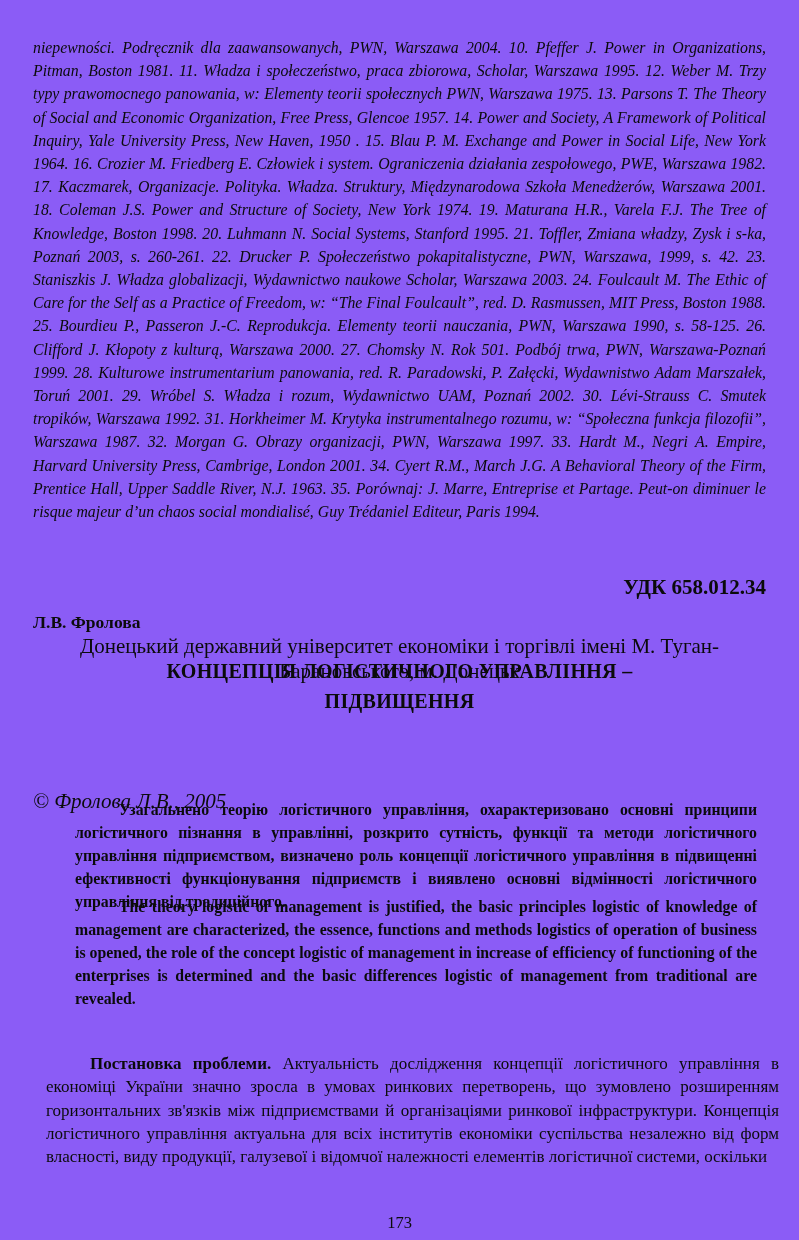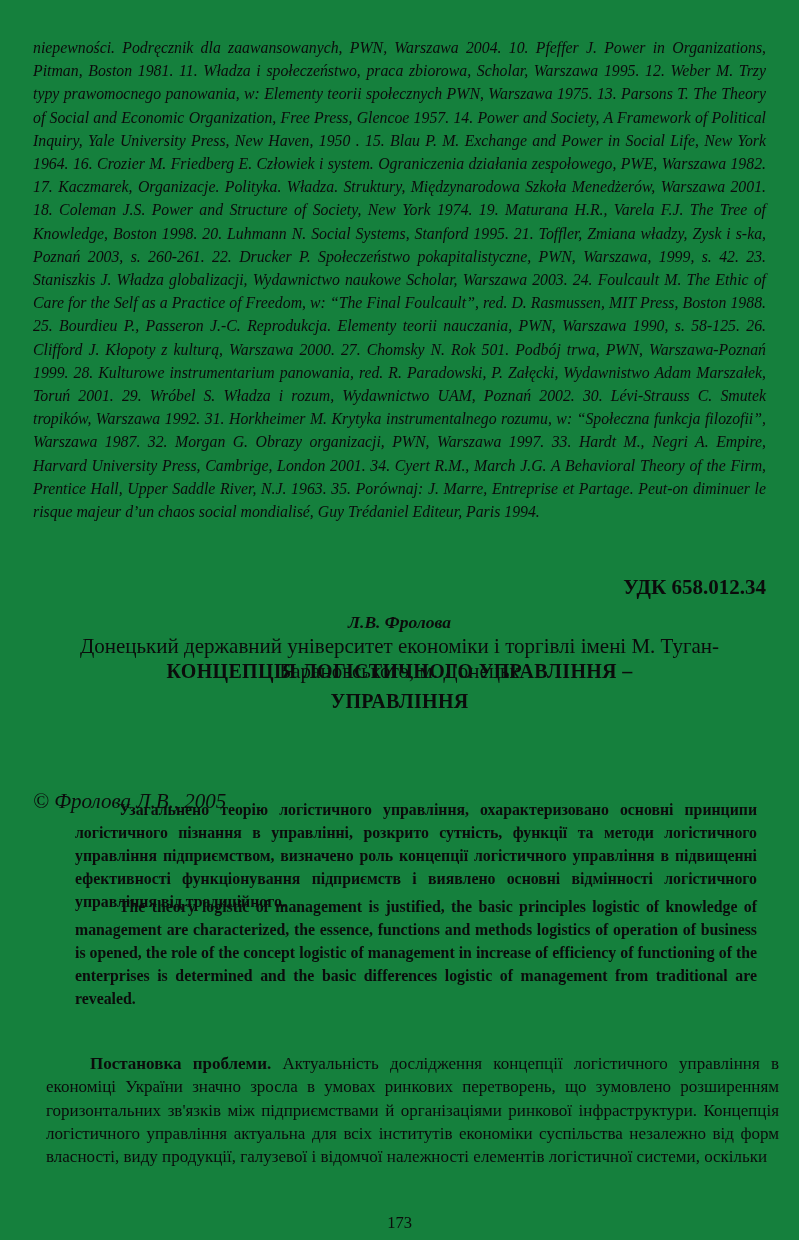--- a/index.html
+++ b/index.html
@@ -4,21 +4,21 @@
 <style>
   html, body {
     margin: 0;
     padding: 0;
     background: #ffffff;
   }
   .page {
     position: relative;
     width: 799px;
     height: 1240px;
-    background: #15803d;
+    background: #8b5cf6;
     font-family: "Liberation Serif", "DejaVu Serif", serif;
     color: #0b0b0b;
     overflow: hidden;
   }
   .bibliography {
     position: absolute;
     top: 36px;
     left: 33px;
     width: 733px;
     margin: 0;
@@ -34,24 +34,23 @@
     width: 733px;
     text-align: right;
     font-weight: bold;
     font-size: 21px;
   }
   .author {
     position: absolute;
     top: 612px;
     left: 33px;
     width: 733px;
-    text-align: center;
+    text-align: left;
     font-weight: bold;
     font-size: 17.5px;
-    font-style: italic;
   }
   .affiliation {
     position: absolute;
     top: 634px;
     left: 33px;
     width: 733px;
     text-align: center;
     font-size: 21px;
   }
   .title {
@@ -120,21 +119,21 @@
   <p class="bibliography">niepewności. Podręcznik dla zaawansowanych, PWN, Warszawa 2004. 10. Pfeffer J. Power in Organizations, Pitman, Boston 1981. 11. Władza i społeczeństwo, praca zbiorowa, Scholar, Warszawa 1995. 12. Weber M. Trzy typy prawomocnego panowania, w: Elementy teorii społecznych PWN, Warszawa 1975. 13. Parsons T. The Theory of Social and Economic Organization, Free Press, Glencoe 1957. 14. Power and Society, A Framework of Political Inquiry, Yale University Press, New Haven, 1950 . 15. Blau P. M. Exchange and Power in Social Life, New York 1964. 16. Crozier M. Friedberg E. Człowiek i system. Ograniczenia działania zespołowego, PWE, Warszawa 1982. 17. Kaczmarek, Organizacje. Polityka. Władza. Struktury, Międzynarodowa Szkoła Menedżerów, Warszawa 2001. 18. Coleman J.S. Power and Structure of Society, New York 1974. 19. Maturana H.R., Varela F.J. The Tree of Knowledge, Boston 1998. 20. Luhmann N. Social Systems, Stanford 1995. 21. Toffler, Zmiana władzy, Zysk i s-ka, Poznań 2003, s. 260-261. 22. Drucker P. Społeczeństwo pokapitalistyczne, PWN, Warszawa, 1999, s. 42. 23. Staniszkis J. Władza globalizacji, Wydawnictwo naukowe Scholar, Warszawa 2003. 24. Foulcault M. The Ethic of Care for the Self as a Practice of Freedom, w: “The Final Foulcault”, red. D. Rasmussen, MIT Press, Boston 1988. 25. Bourdieu P., Passeron J.-C. Reprodukcja. Elementy teorii nauczania, PWN, Warszawa 1990, s. 58-125. 26. Clifford J. Kłopoty z kulturą, Warszawa 2000. 27. Chomsky N. Rok 501. Podbój trwa, PWN, Warszawa-Poznań 1999. 28. Kulturowe instrumentarium panowania, red. R. Paradowski, P. Załęcki, Wydawnistwo Adam Marszałek, Toruń 2001. 29. Wróbel S. Władza i rozum, Wydawnictwo UAM, Poznań 2002. 30. Lévi-Strauss C. Smutek tropików, Warszawa 1992. 31. Horkheimer M. Krytyka instrumentalnego rozumu, w: “Społeczna funkcja filozofii”, Warszawa 1987. 32. Morgan G. Obrazy organizacji, PWN, Warszawa 1997. 33. Hardt M., Negri A. Empire, Harvard University Press, Cambrige, London 2001. 34. Cyert R.M., March J.G. A Behavioral Theory of the Firm, Prentice Hall, Upper Saddle River, N.J. 1963. 35. Porównaj: J. Marre, Entreprise et Partage. Peut-on diminuer le risque majeur d’un chaos social mondialisé, Guy Trédaniel Editeur, Paris 1994.</p>
 
   <div class="udk">УДК 658.012.34</div>
 
   <div class="author">Л.В. Фролова</div>
 
   <div class="affiliation">Донецький державний університет економіки і торгівлі імені М. Туган-Барановського, м. Донецьк</div>
 
   <h1 class="title">
     <span class="title-line">КОНЦЕПЦІЯ ЛОГІСТИЧНОГО УПРАВЛІННЯ –</span>
-    <span class="title-line">УПРАВЛІННЯ</span>
+    <span class="title-line">ПІДВИЩЕННЯ</span>
   </h1>
 
   <div class="copyright">© Фролова Л.В., 2005</div>
 
   <p class="abstract abstract-uk">Узагальнено теорію логістичного управління, охарактеризовано основні принципи логістичного пізнання в управлінні, розкрито сутність, функції та методи логістичного управління підприємством, визначено роль концепції логістичного управління в підвищенні ефективності функціонування підприємств і виявлено основні відмінності логістичного управління від традиційного.</p>
 
   <p class="abstract abstract-en">The theory logistic of management is justified, the basic principles logistic of knowledge of management are characterized, the essence, functions and methods logistics of operation of business is opened, the role of the concept logistic of management in increase of efficiency of functioning of the enterprises is determined and the basic differences logistic of management from traditional are revealed.</p>
 
   <p class="body-paragraph">
     <span class="lead">Постановка проблеми.</span>

